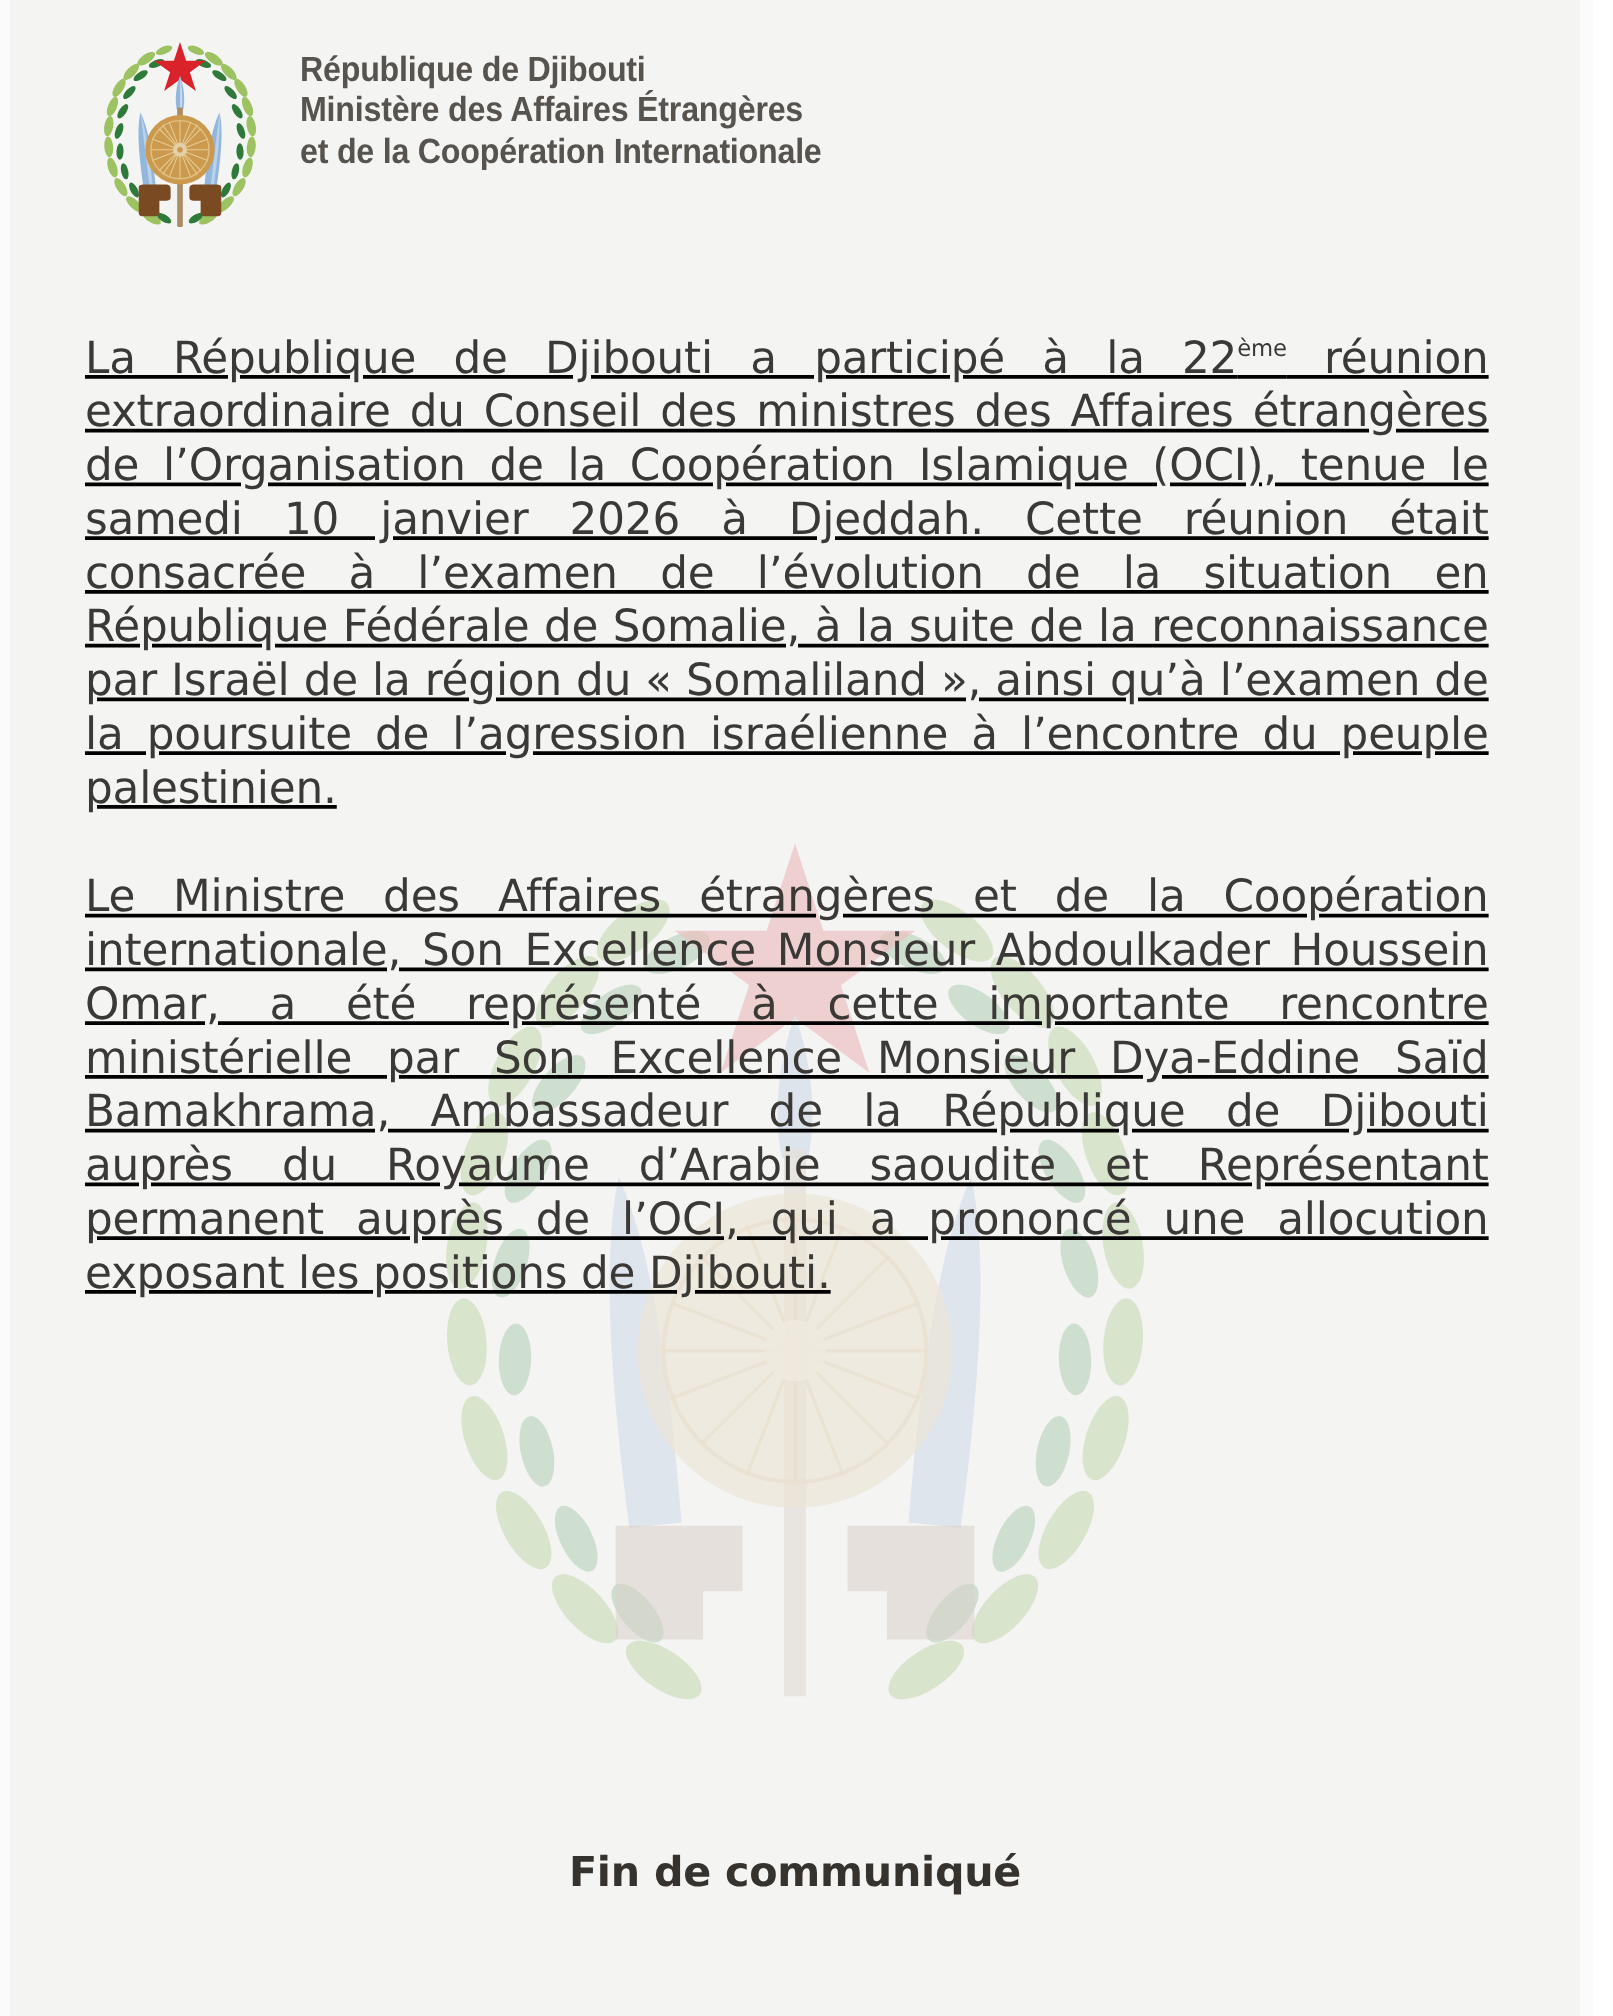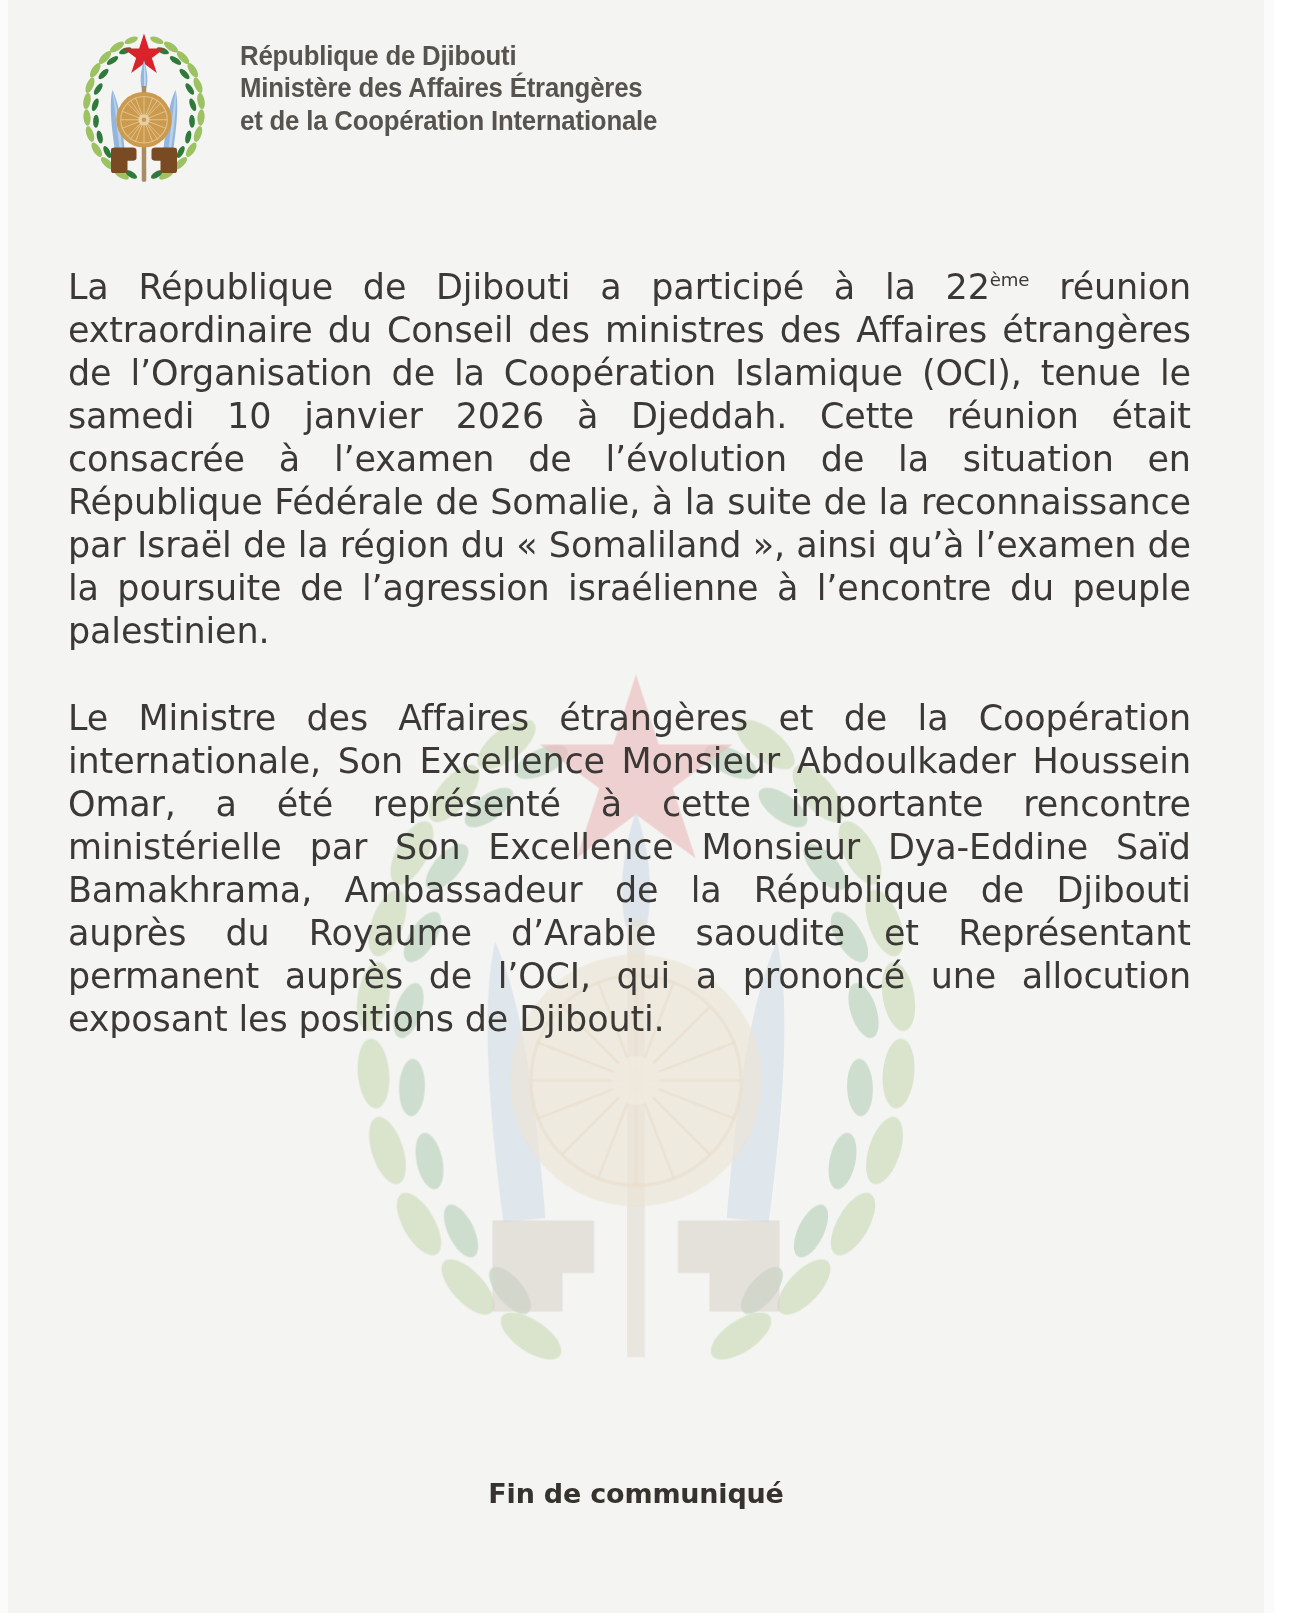--- a/index.html
+++ b/index.html
@@ -94,20 +94,21 @@
     margin: 22px 0 0 0;
     transform: scaleX(0.88);
     line-height: 1;
   }
 
   
   .body-wrap {
     position: relative;
     z-index: 2;
     margin: 74px 56px 0 60px;
+    text-decoration: underline;
   }
   .para {
     font-family: "DejaVu Sans", sans-serif;
     font-weight: 400;
     font-size: 35.5px;
     line-height: 43px;
     color: #3b3935;
     text-align: justify;
     text-justify: inter-word;
     margin: 0 0 44px 0;
@@ -123,21 +124,21 @@
 
   .footer {
     position: absolute;
     left: 0;
     right: 0;
     top: 1478px;
     z-index: 2;
     text-align: center;
     font-family: "DejaVu Sans", sans-serif;
     font-weight: 700;
-    font-size: 27px;
+    font-size: 33px;
     color: #36332f;
     letter-spacing: -0.2px;
   }
 </style>
 </head>
 <body>
 
 <div class="page">
 
   <div class="watermark">

